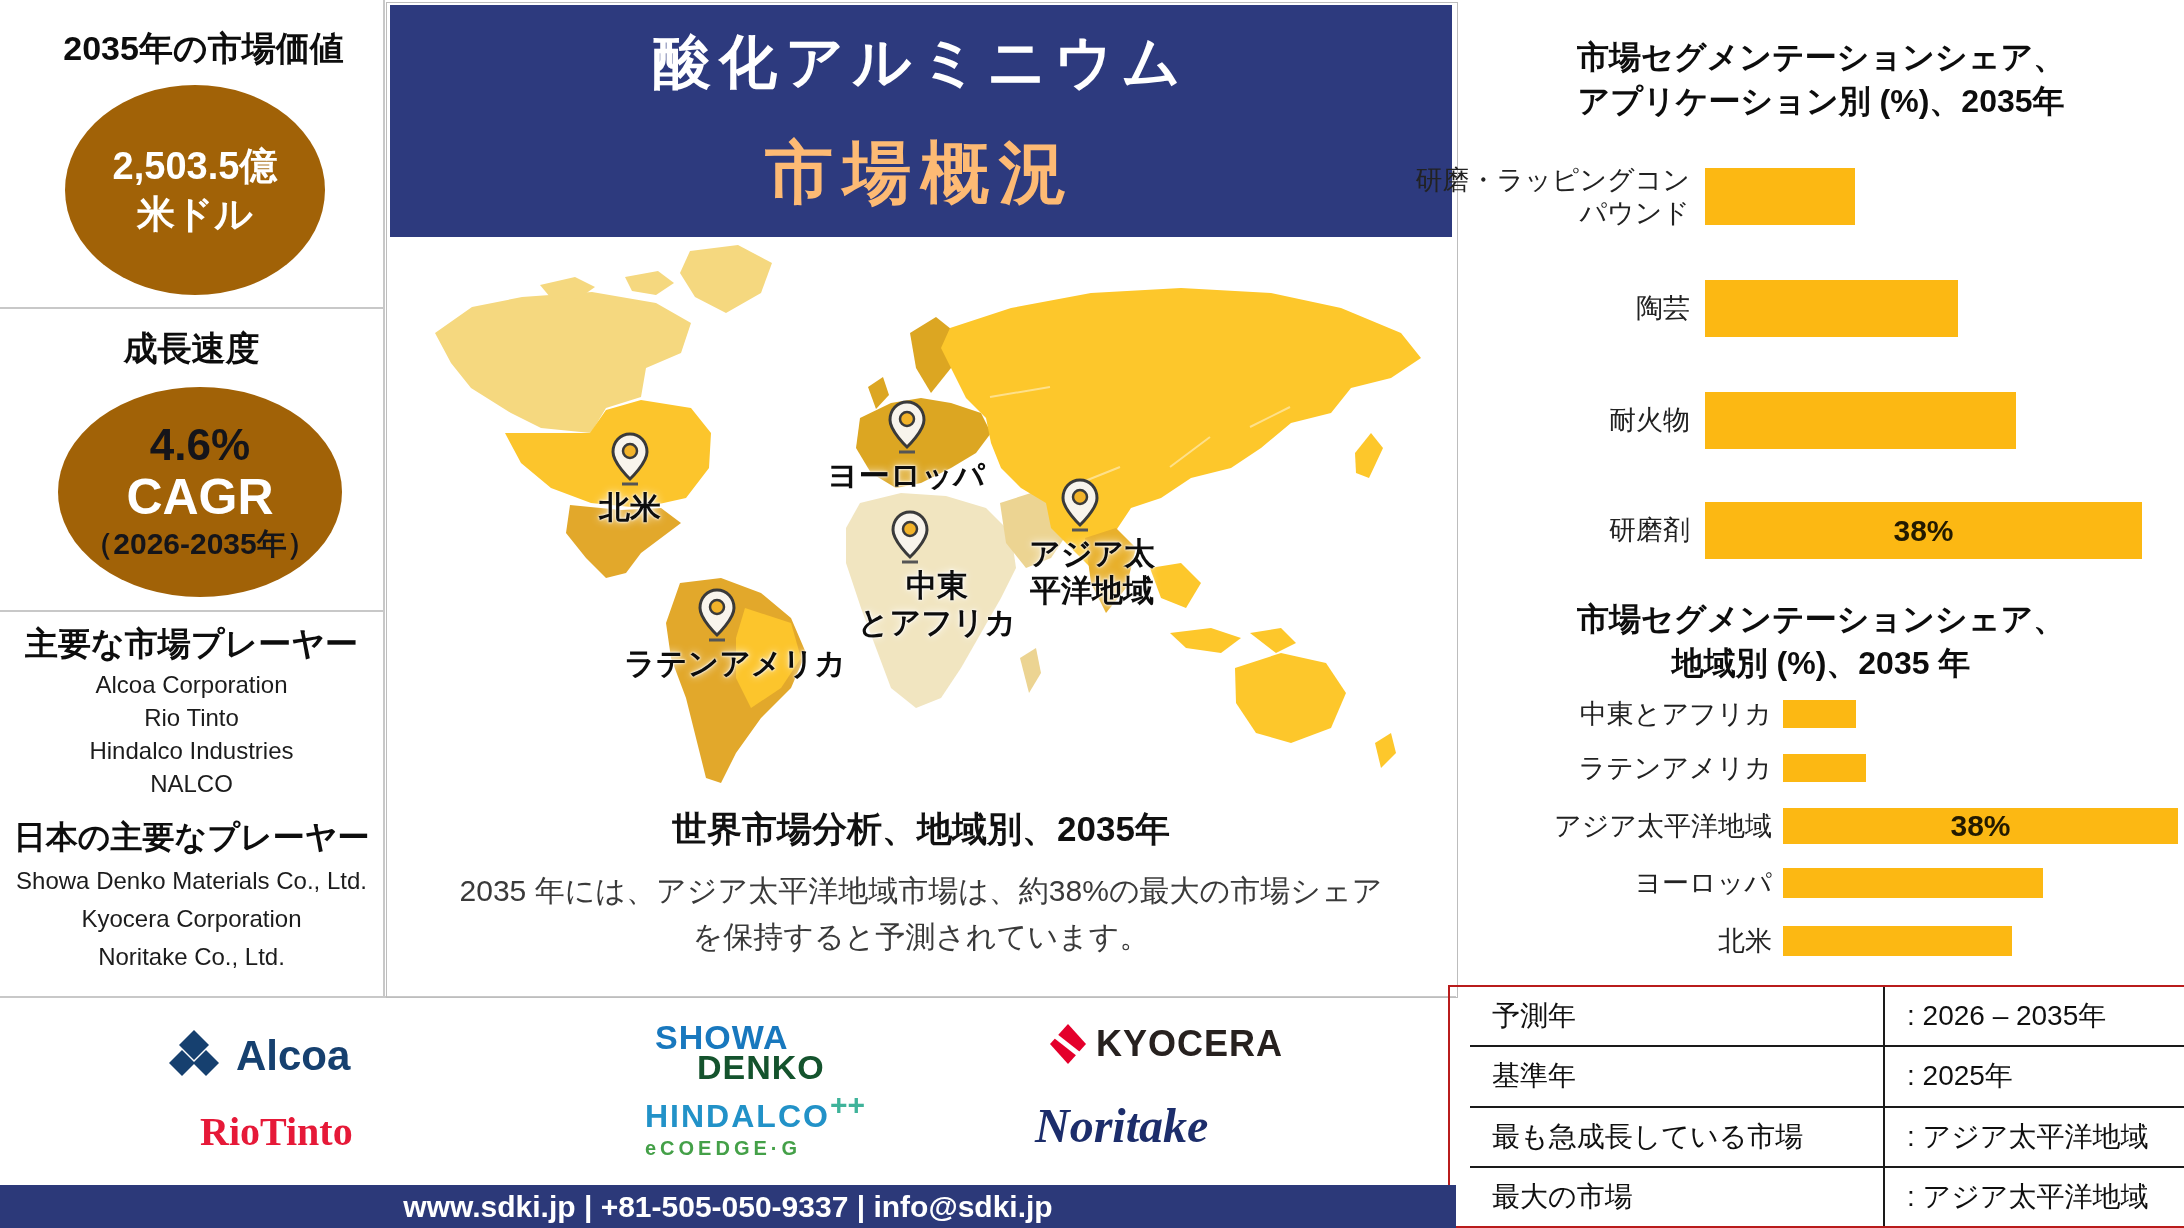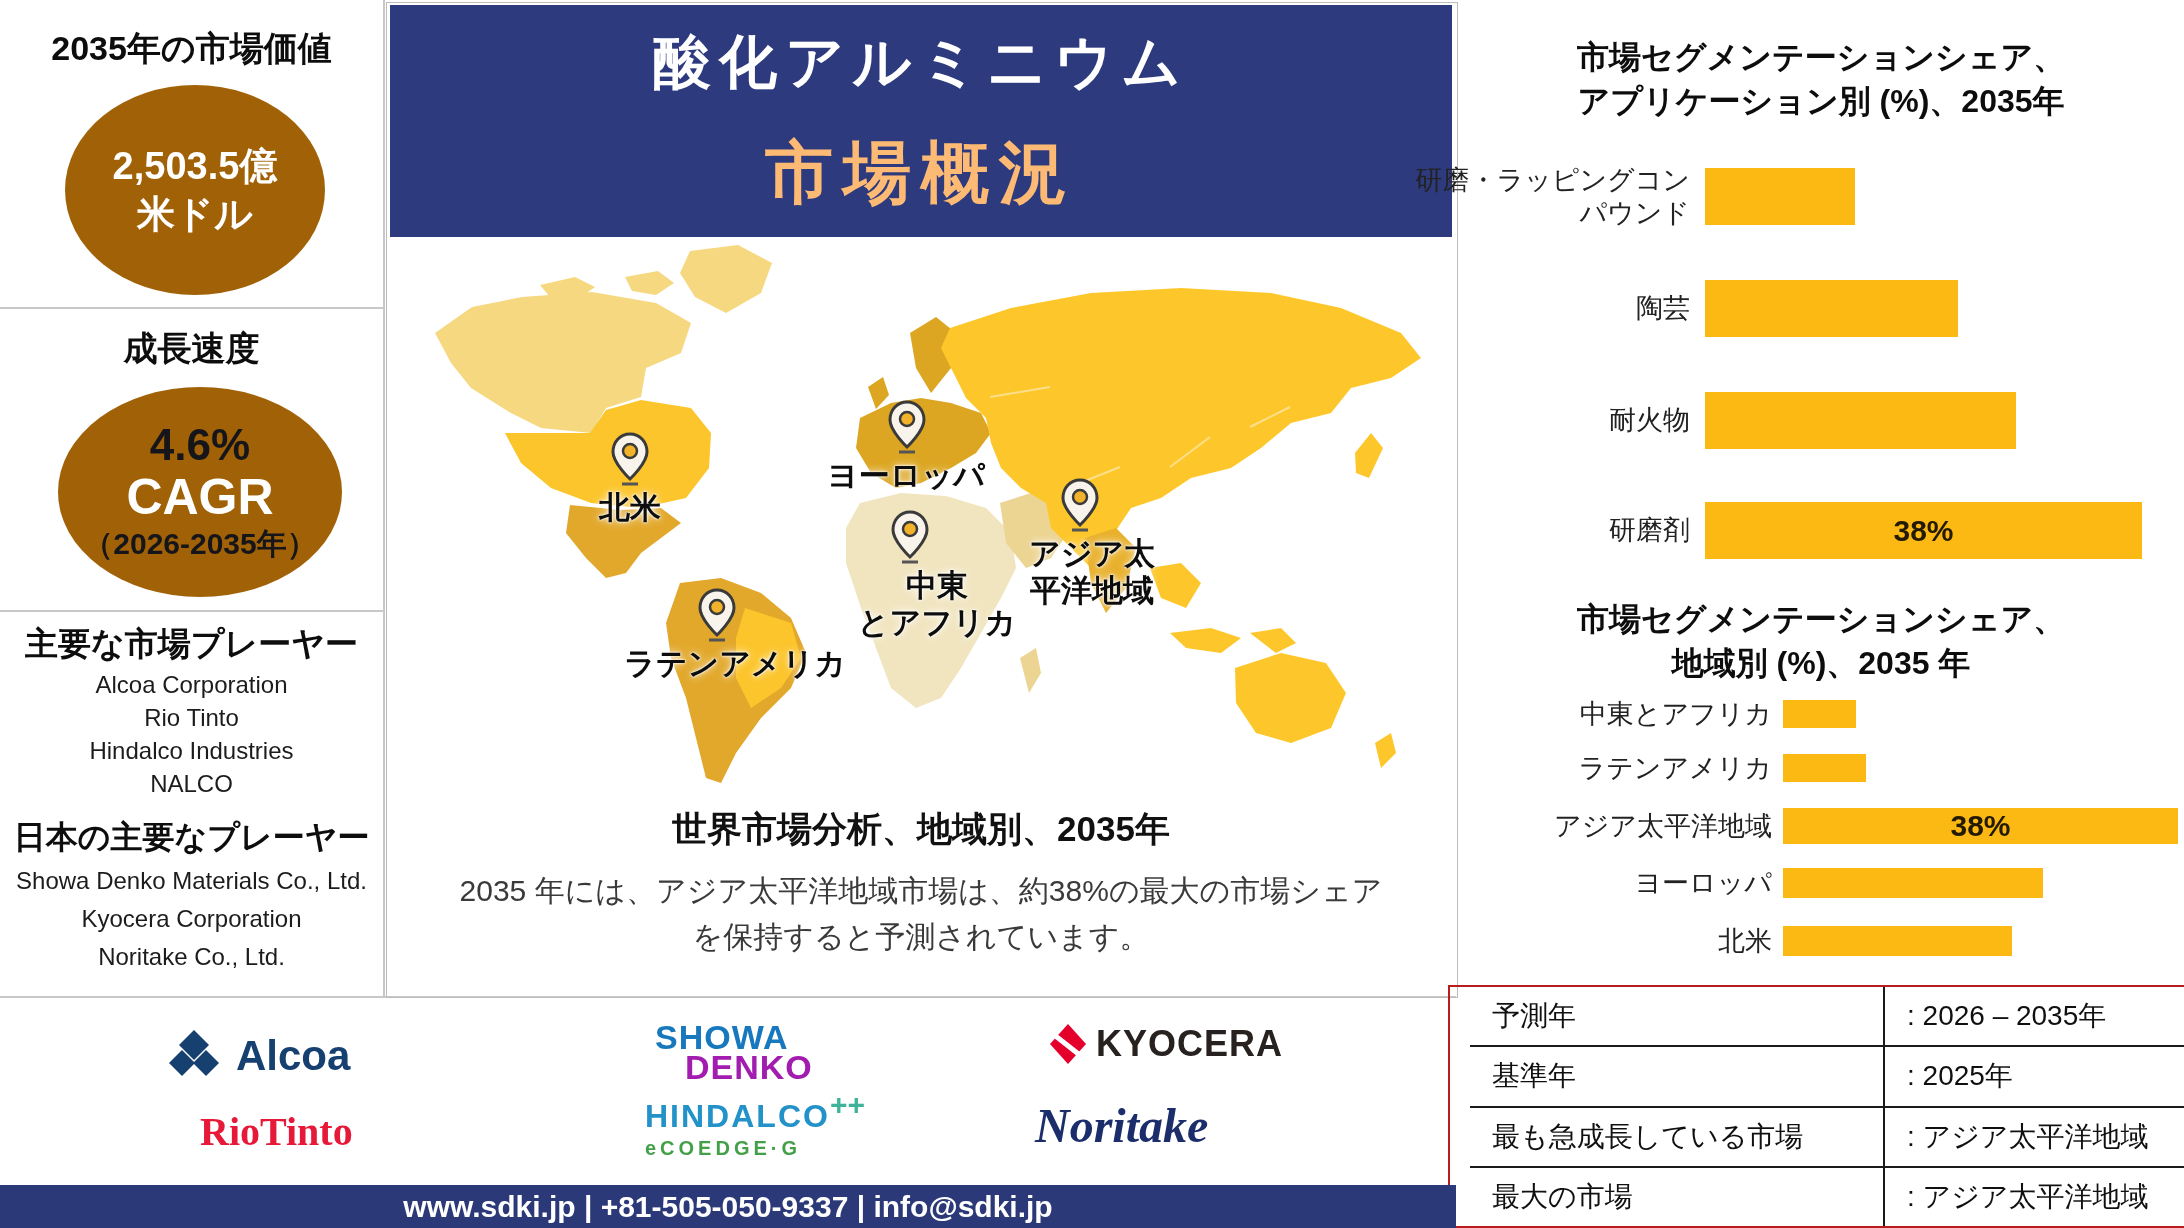--- a/index.html
+++ b/index.html
@@ -40,36 +40,36 @@
   .info-table .cell{border-bottom:2px solid #1a1a1a;font-size:28px;display:flex;align-items:center;
                     padding-left:22px;background:#fff;color:#101010;}
   .info-table .cell.k{border-right:2px solid #1a1a1a;}
   .info-table .row-last{border-bottom:none;}
   
   .logo{position:absolute;}
   .alcoa-text{font-size:42px;font-weight:800;color:#16406f;vertical-align:middle;margin-left:16px;}
   .riotinto{font-family:"Liberation Serif","DejaVu Serif",serif;font-weight:700;font-size:40px;color:#e61938;}
   .showa{line-height:30px;font-weight:800;letter-spacing:1px;font-size:34px;}
   .showa .l1{color:#1878be;}
-  .showa .l2{color:#a21caf;margin-left:30px;}
+  .showa .l2{color:#14532d;margin-left:42px;}
   .kyocera-text{font-size:36px;font-weight:800;color:#27211f;letter-spacing:1px;vertical-align:middle;margin-left:8px;}
   .hindalco .main{font-size:32px;font-weight:800;color:#2292c8;letter-spacing:2px;}
   .hindalco .plus{font-size:30px;font-weight:800;color:#3fb39a;position:relative;top:-12px;}
   .hindalco .sub{font-size:20px;font-weight:800;color:#44a048;letter-spacing:4px;margin-top:2px;}
   .noritake{font-family:"Liberation Serif","DejaVu Serif",serif;font-style:italic;font-weight:700;
             font-size:48px;color:#1c2d6b;}
   
   .footer-bar{left:0;top:1185px;width:1456px;height:43px;background:#2c3979;
               display:flex;align-items:center;justify-content:center;}
   .footer-bar div{color:#fff;font-weight:800;font-size:30px;}
 </style>
 </head>
 <body>
 
-<div class="abs side-title" style="left:0;top:26px;">2035年の市場価値</div>
+<div class="abs side-title" style="left:12px;top:26px;">2035年の市場価値</div>
 
 <div class="abs oval" style="left:65px;top:85px;width:260px;height:210px;">
   <div class="big-white">2,503.5億</div>
   <div class="big-white">米ドル</div>
 </div>
 
 <div class="abs divider-h" style="left:0;top:307px;width:383px;"></div>
 
 <div class="abs side-title" style="left:0;top:326px;">成長速度</div>
 

